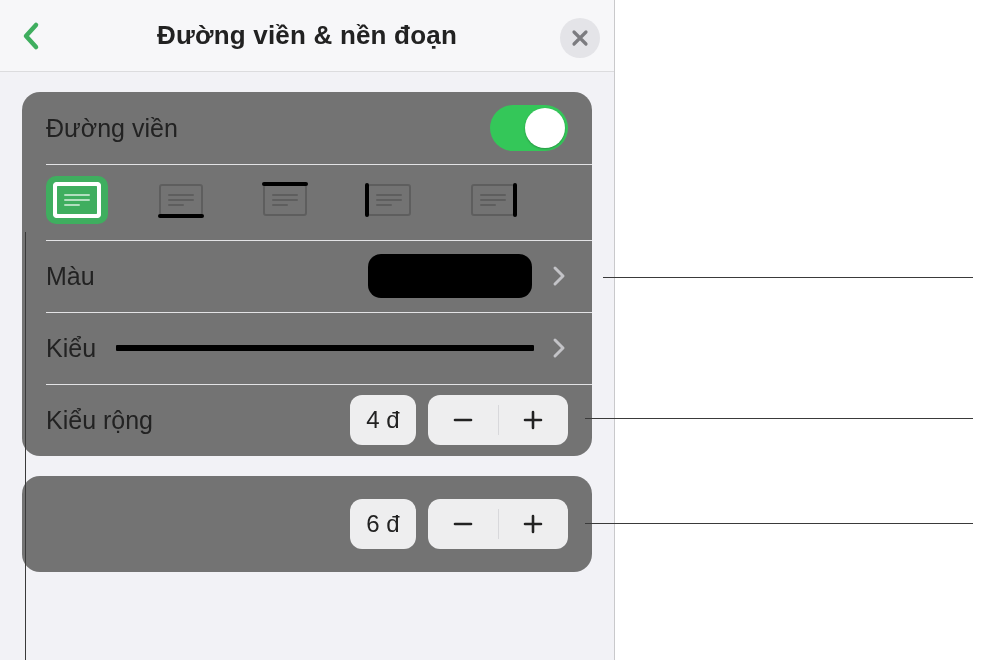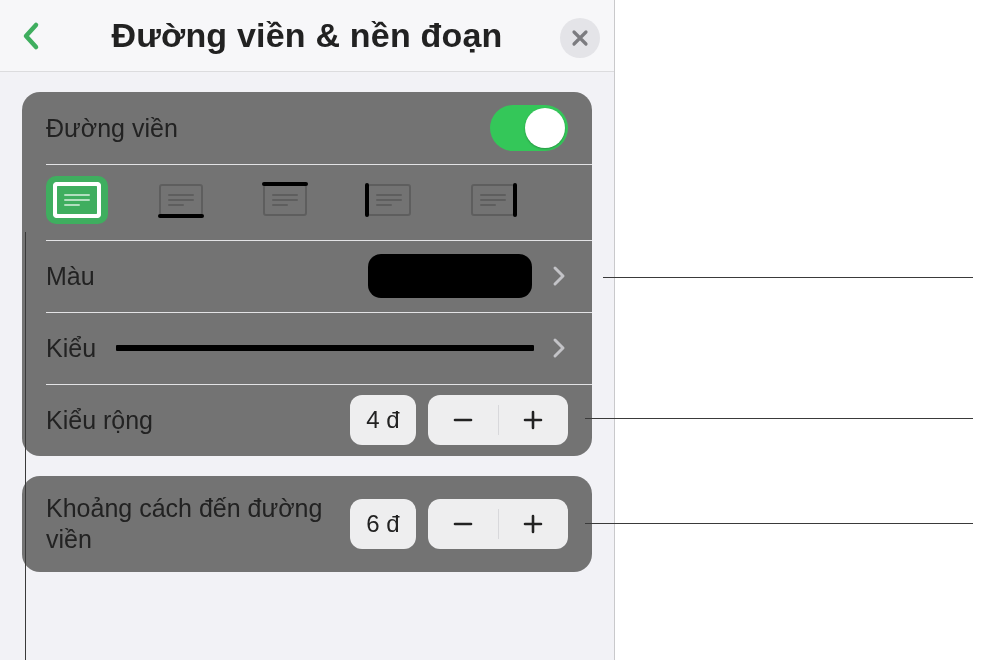--- a/index.html
+++ b/index.html
@@ -18,21 +18,21 @@
   .header {
     position: relative;
     height: 72px;
     background: #f7f7f9;
     border-bottom: 1px solid #dcdcde;
     display: flex;
     align-items: center;
     justify-content: center;
   }
   .header-title {
-    font-size: 34px;
+    font-size: 26px;
     font-weight: 600;
     color: #222;
     letter-spacing: .2px;
   }
   .back-btn {
     position: absolute;
     left: 10px; top: 14px;
     width: 44px; height: 44px;
     display: flex; align-items: center; justify-content: center;
     cursor: pointer;
@@ -351,21 +351,20 @@
               </svg>
           </button>
         </div>
       </div>
     </div>
 
   </div>
 
   <div class="group">
     <div class="row tall">
-      <div class="row-label multiline-label">Khoảng cách đến đường viền</div>
       <div class="stepper-wrap">
         <div class="value-pill">6 đ</div>
         <div class="stepper">
           <button>
             <svg width="22" height="22" viewBox="0 0 22 22">
                 <path d="M3 11 H19" stroke="#222" stroke-width="2.6" stroke-linecap="round"></path>
               </svg>
           </button>
           <div class="divider"></div>
           <button>

